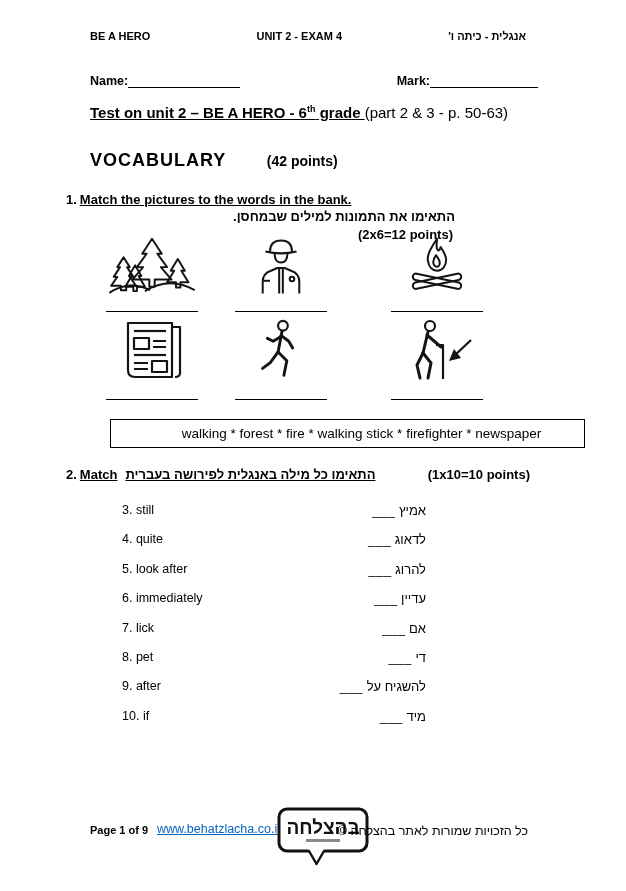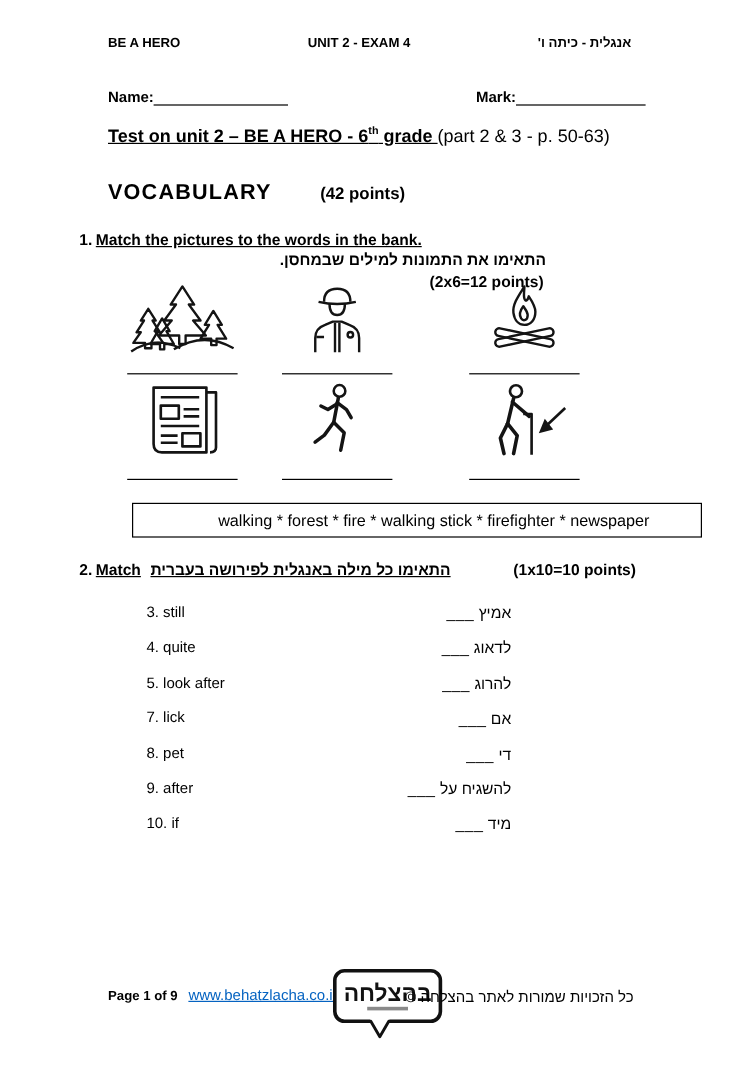--- a/index.html
+++ b/index.html
@@ -197,20 +197,24 @@
     </div>
     <div class="pair-row">
       <span class="en"><span>4.</span> <span>quite</span></span>
       <span class="he" dir="rtl"><span>לדאוג</span> <span class="blank">___</span></span>
     </div>
     <div class="pair-row">
       <span class="en"><span>5.</span> <span>look after</span></span>
       <span class="he" dir="rtl"><span>להרוג</span> <span class="blank">___</span></span>
     </div>
     <div class="pair-row">
+      <span class="en"><span>6.</span> <span>immediately</span></span>
+      <span class="he" dir="rtl"><span>עדיין</span> <span class="blank">___</span></span>
+    </div>
+    <div class="pair-row">
       <span class="en"><span>7.</span> <span>lick</span></span>
       <span class="he" dir="rtl"><span>אם</span> <span class="blank">___</span></span>
     </div>
     <div class="pair-row">
       <span class="en"><span>8.</span> <span>pet</span></span>
       <span class="he" dir="rtl"><span>די</span> <span class="blank">___</span></span>
     </div>
     <div class="pair-row">
       <span class="en"><span>9.</span> <span>after</span></span>
       <span class="he" dir="rtl"><span>להשגיח על</span> <span class="blank">___</span></span>

